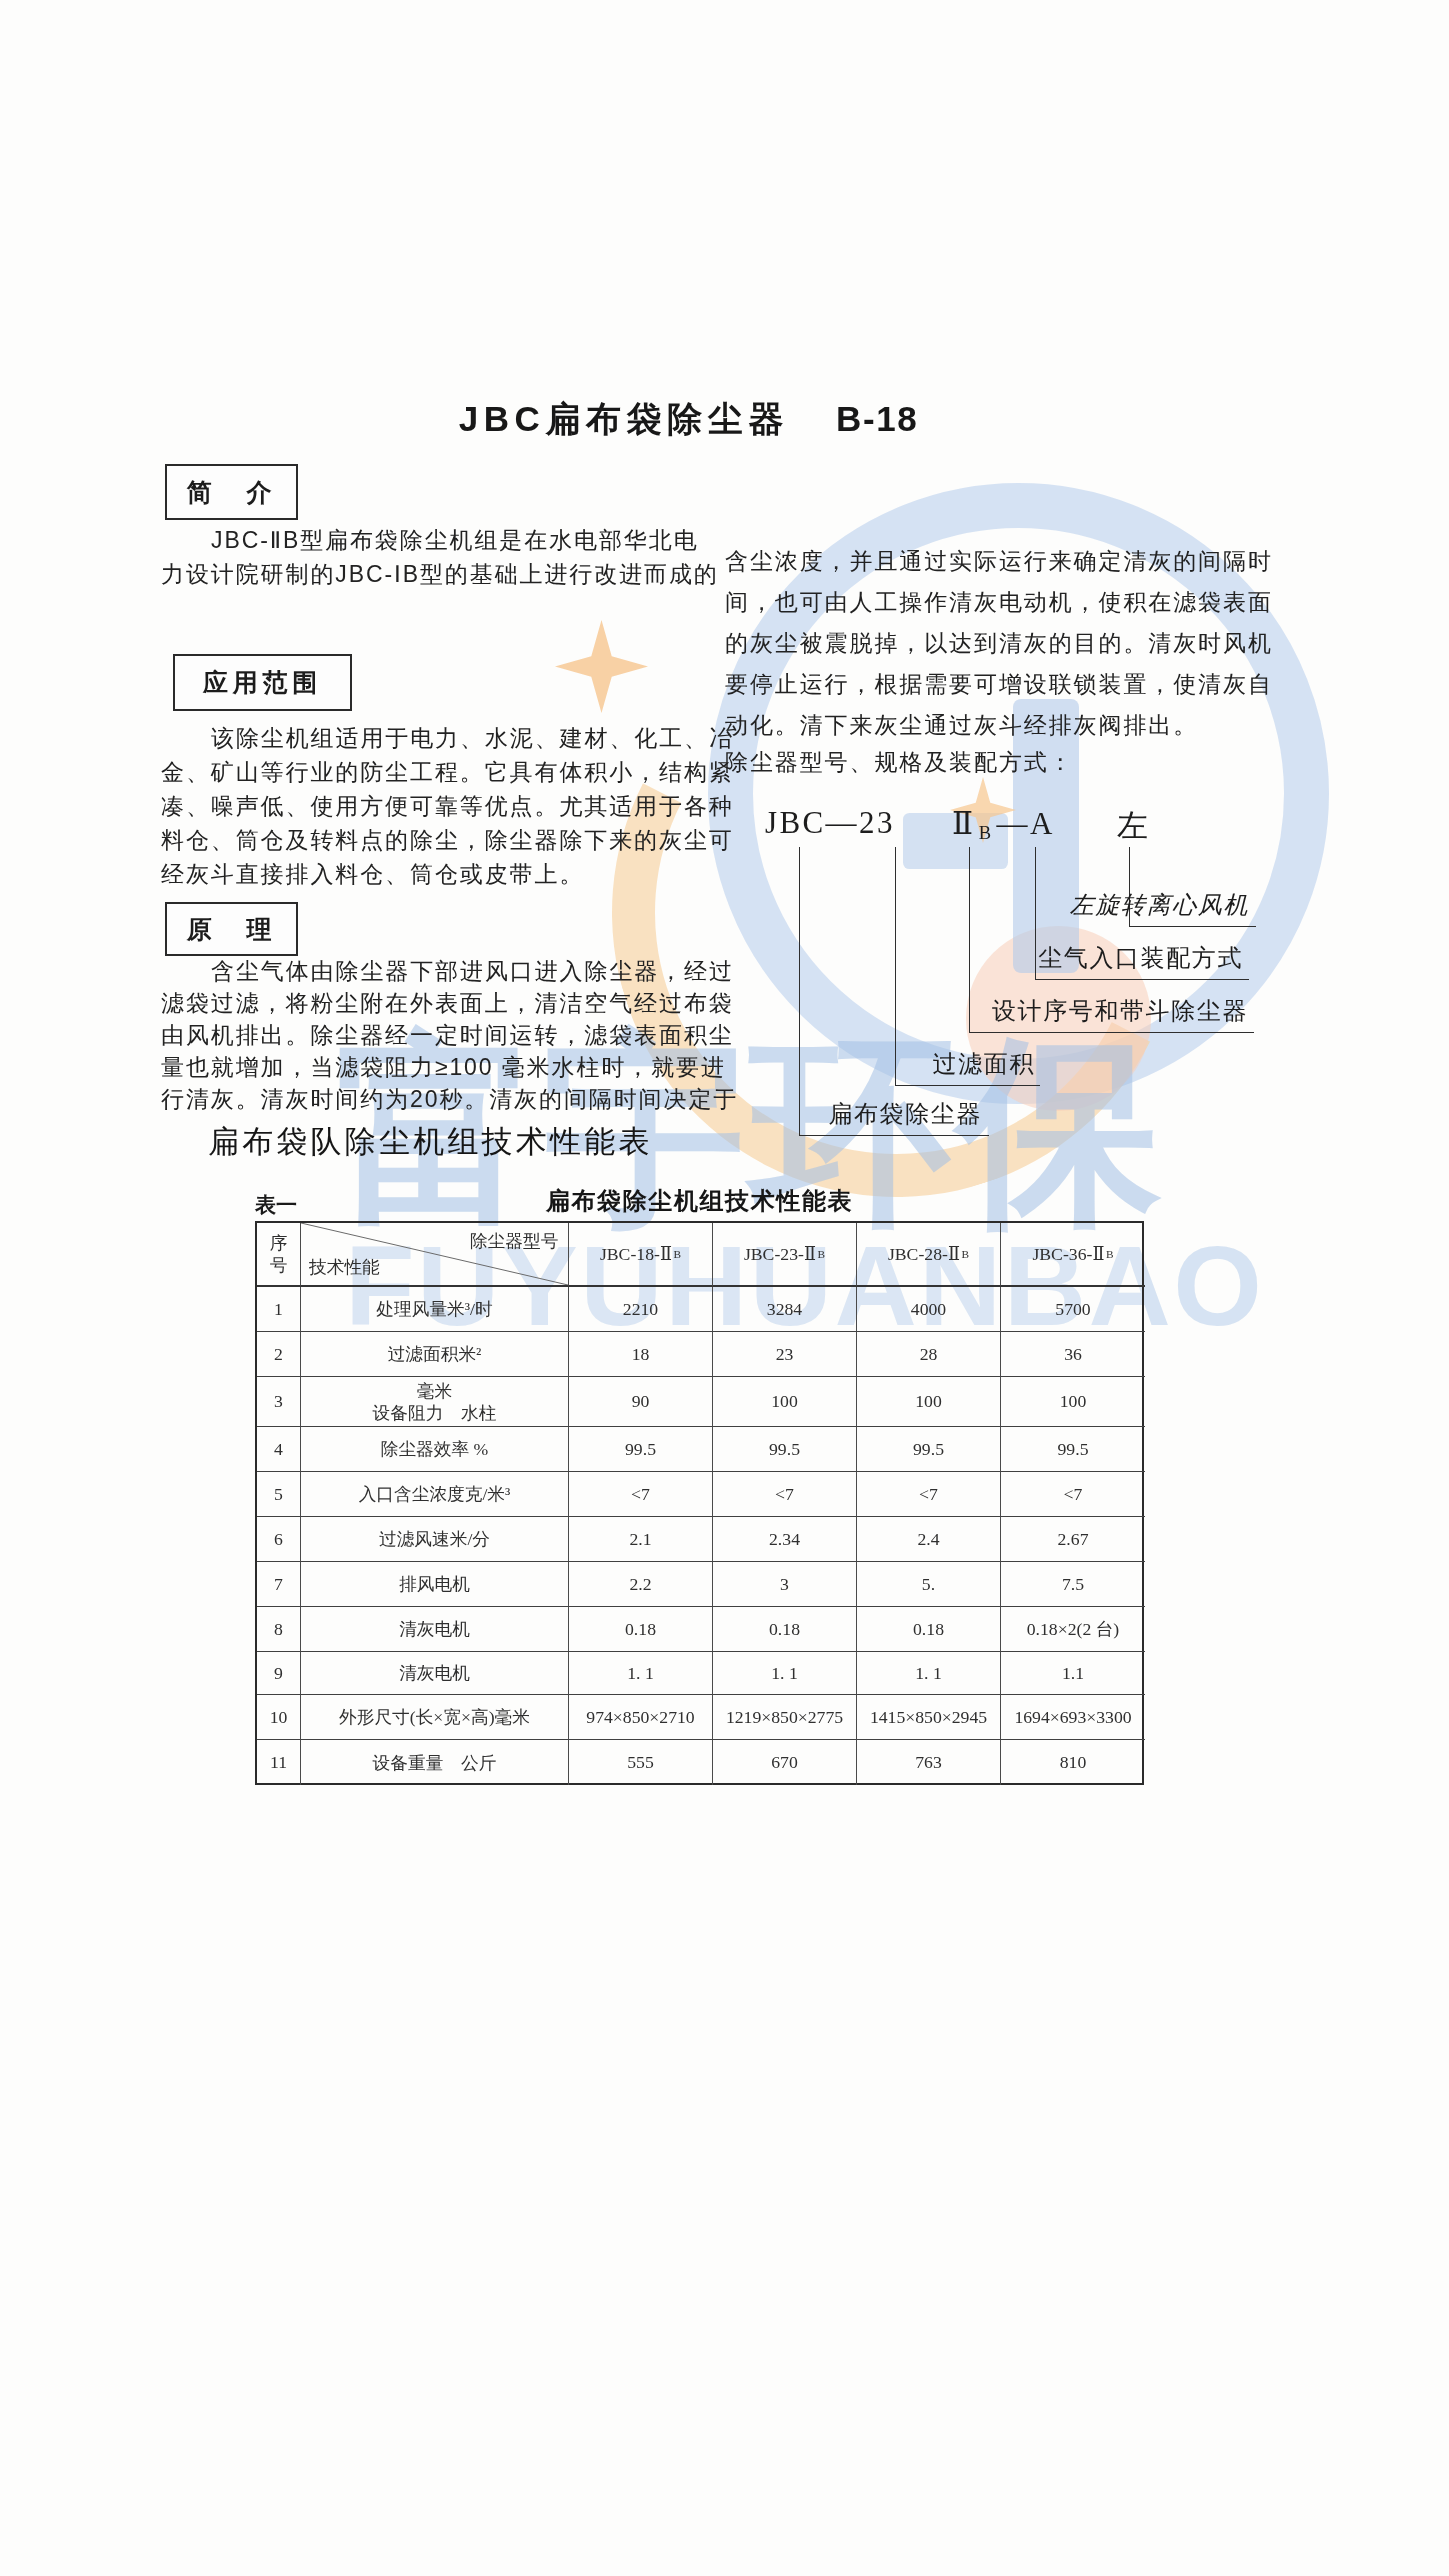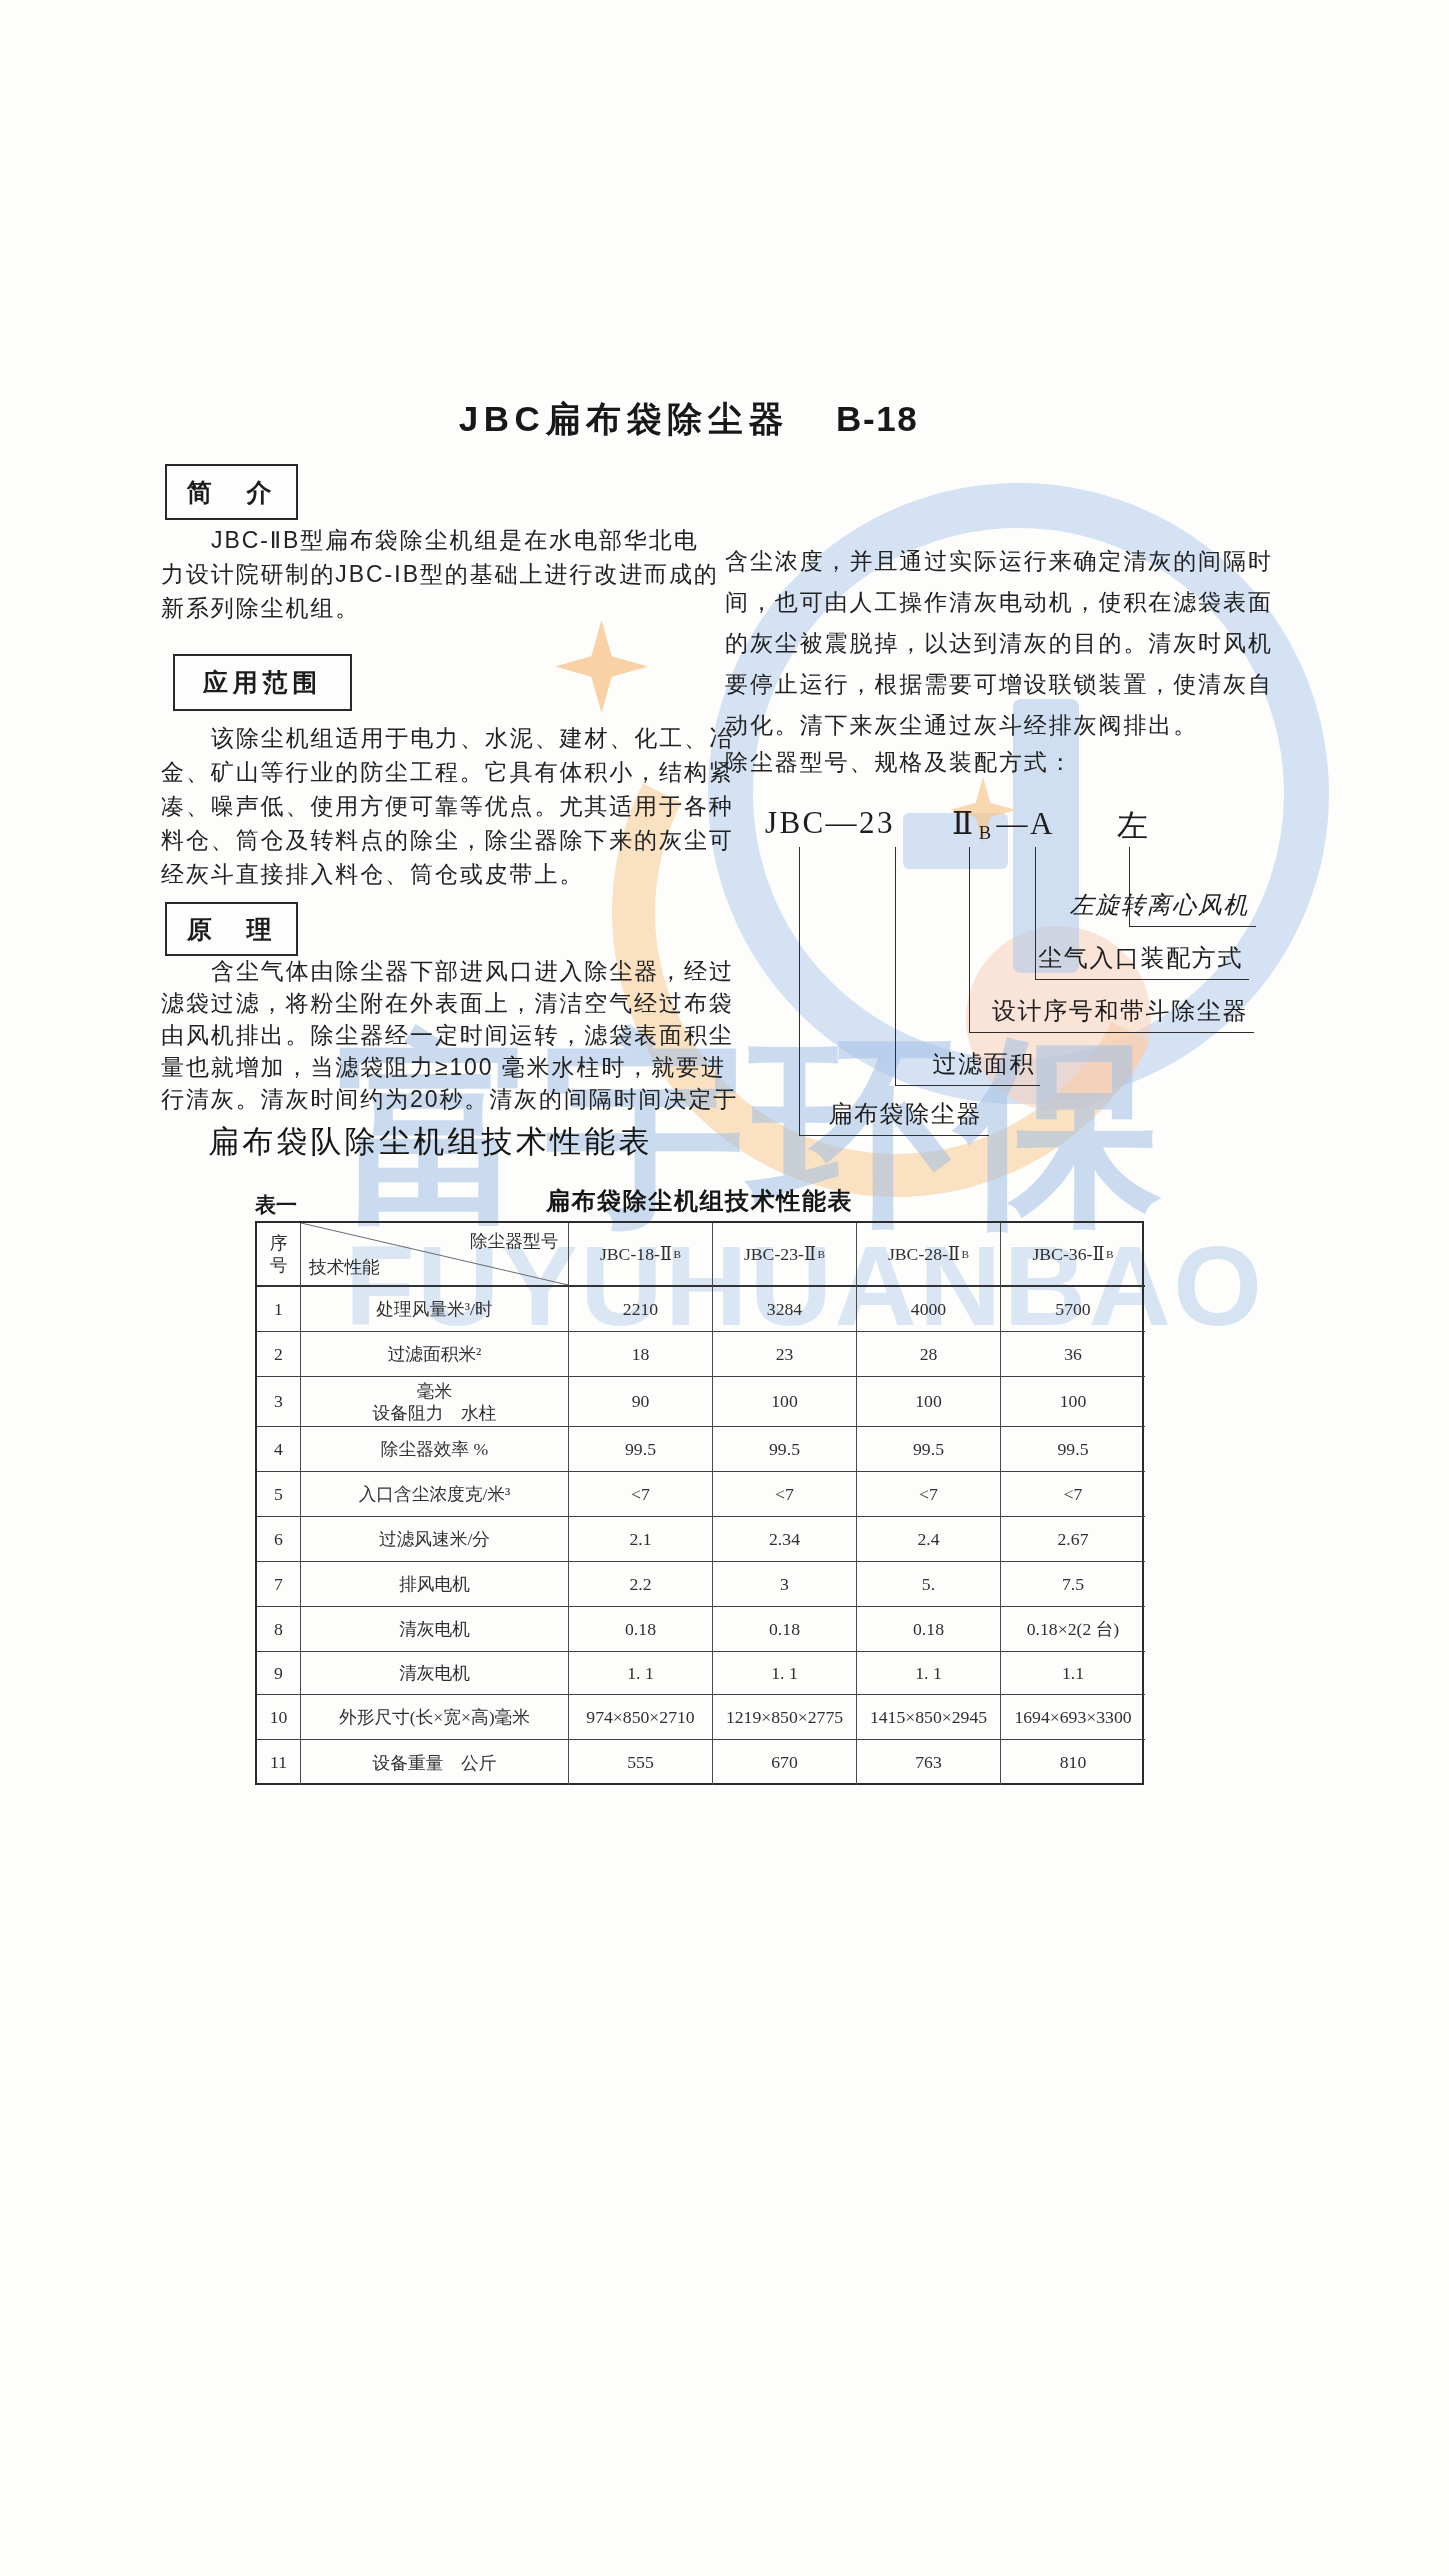--- a/index.html
+++ b/index.html
@@ -113,21 +113,20 @@
     <div class="secbox box-scope">
         <span>应用范围</span>
       </div>
     <div class="secbox box-principle">
         <span>原　理</span>
       </div>
 
     <div class="para p-intro">
         <div class="text-line indent">JBC-ⅡB型扁布袋除尘机组是在水电部华北电</div>
         <div class="text-line">力设计院研制的JBC-ⅠB型的基础上进行改进而成的</div>
-        <div class="text-line">新系列除尘机组。</div>
       </div>
     <div class="para p-scope">
         <div class="text-line indent">该除尘机组适用于电力、水泥、建材、化工、冶</div>
         <div class="text-line">金、矿山等行业的防尘工程。它具有体积小，结构紧</div>
         <div class="text-line">凑、噪声低、使用方便可靠等优点。尤其适用于各种</div>
         <div class="text-line">料仓、筒仓及转料点的除尘，除尘器除下来的灰尘可</div>
         <div class="text-line">经灰斗直接排入料仓、筒仓或皮带上。</div>
       </div>
     <div class="para p-principle">
         <div class="text-line indent">含尘气体由除尘器下部进风口进入除尘器，经过</div>

